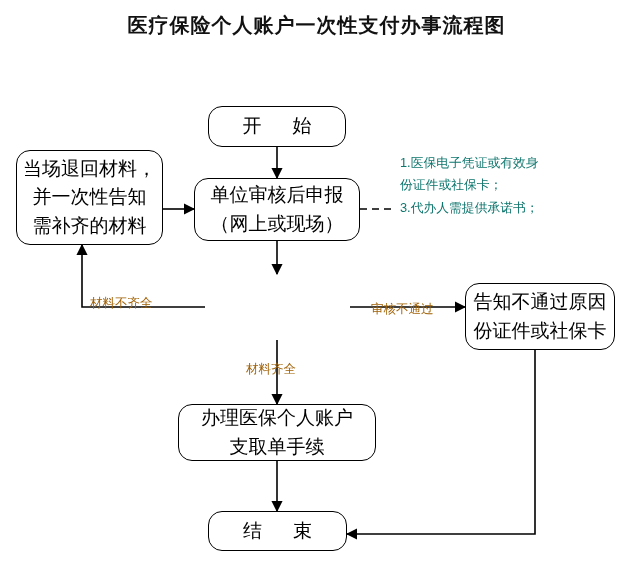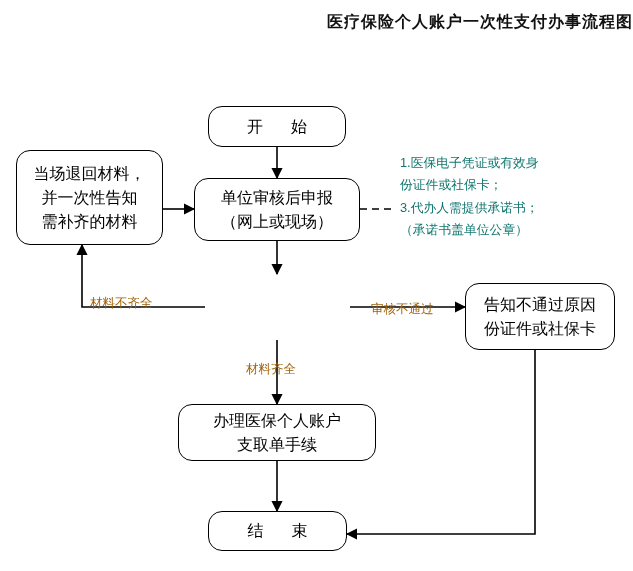--- a/index.html
+++ b/index.html
@@ -16,36 +16,36 @@
     width: 633px;
     height: 571px;
     overflow: hidden;
     background: #ffffff;
   }
   #title {
     position: absolute;
     left: 0;
     top: 12px;
     width: 633px;
-    text-align: right;
-    font-size: 16px;
+    text-align: center;
+    font-size: 20px;
     font-weight: bold;
     letter-spacing: 1px;
     color: #111;
   }
   .node {
     position: absolute;
     box-sizing: border-box;
     border: 1.6px solid #000;
     background: #fff;
     display: flex;
     align-items: center;
     justify-content: center;
     text-align: center;
-    font-size: 16px;
+    font-size: 19px;
     line-height: 1.5;
     color: #000;
   }
   .rounded {
     border-radius: 14px;
   }
   .label {
     position: absolute;
     font-size: 12.5px;
     color: #a16207;
@@ -129,16 +129,15 @@
   <div class="label" style="left:90px; top:295px;">材料不齐全</div>
 
   <div class="label" style="left:246px; top:361px;text-align:right;">材料齐全</div>
 
   <div class="label" style="left:371px; top:301px;">审核不通过</div>
 
   <div class="note" style="left:400px; top:152px;">
     <div>1.医保电子凭证或有效身</div>
     <div>份证件或社保卡；</div>
     <div>3.代办人需提供承诺书；</div>
-    <div>（承诺书盖单位公章）</div>
   </div>
 
 </div>
 
 </body></html>

